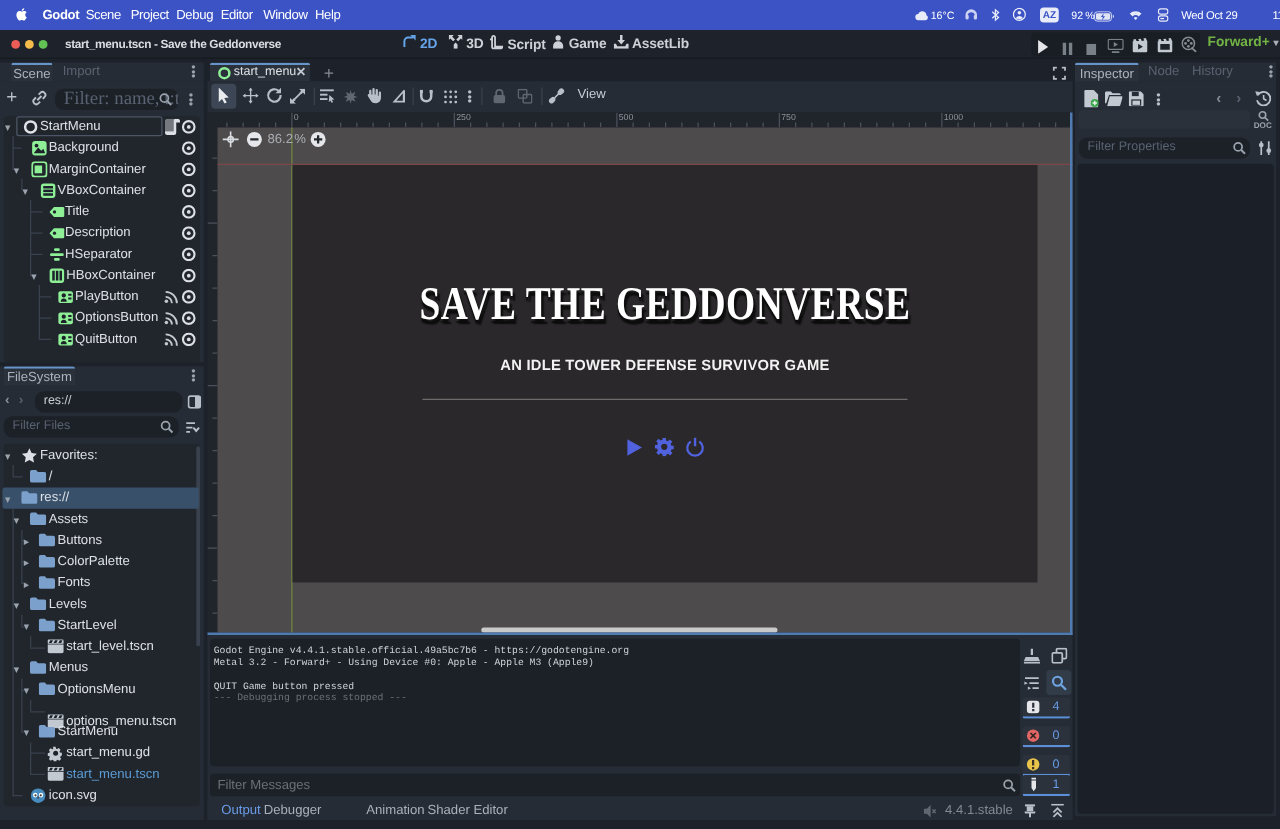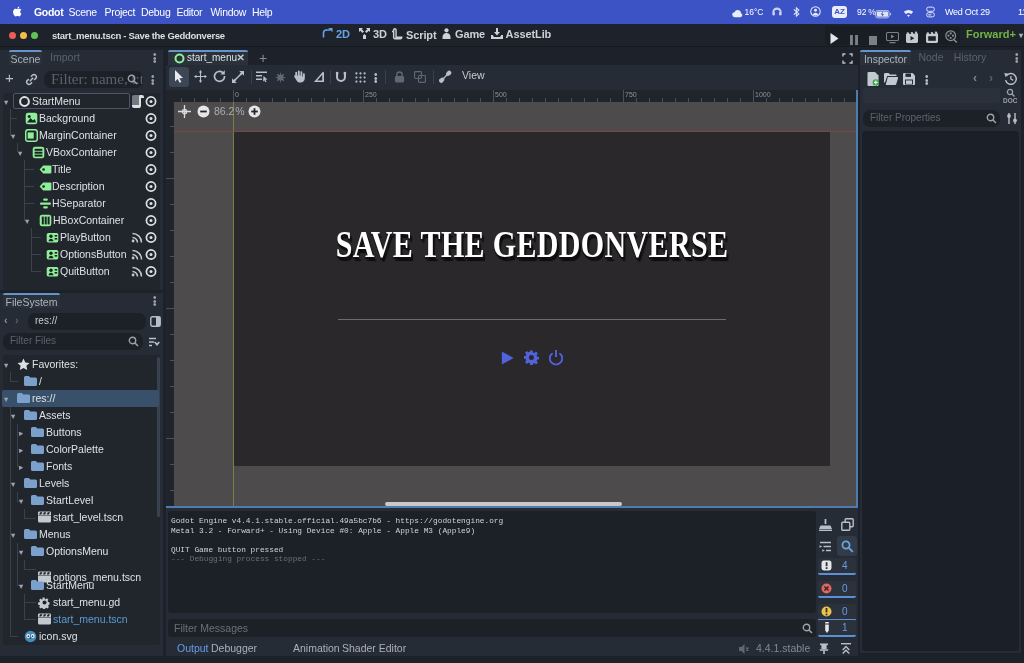--- a/index.html
+++ b/index.html
@@ -712,20 +712,21 @@
             <line x1="691.5" y1="8" x2="691.5" y2="12"></line>
       </g>
     </svg>
   </div>
 
   <div class="abs" style="left:67px;top:55px;width:1px;height:404px;background:#70863f;"></div>
   <div class="abs" style="left:8px;top:84px;width:684px;height:1px;background:#7e4747;"></div>
 
   <div class="abs" id="gamerect" style="left:68px;top:85px;width:596px;height:334px;background:#2a282a;">
     <div class="abs" style="left:0;top:91px;width:596px;height:40px;text-align:center;font-family:'Liberation Serif',serif;font-weight:bold;font-size:30px;letter-spacing:0.35px;color:#fff;transform:scaleY(1.25);transform-origin:top;white-space:nowrap;text-shadow:2px 3px 1px #0d0d0d, 0 2px 1px #0d0d0d;">SAVE THE GEDDONVERSE</div>
+    <div class="abs" style="left:0;top:153px;width:596px;text-align:center;font-size:11.8px;font-weight:bold;letter-spacing:0.2px;color:#f2f2f2;">AN IDLE TOWER DEFENSE SURVIVOR GAME</div>
     <div class="abs" style="left:104px;top:187px;width:388px;height:1px;background:#6f6b6b;"></div>
     <svg class="abs" style="left:266px;top:218px;" width="15" height="16" viewBox="0 0 16 16">
           <path fill="#5062dd" d="M2 1l12.5 7L2 15z"></path>
         </svg>
     <svg class="abs" style="left:290px;top:218px;" width="15" height="15" viewBox="0 0 15 15">
           <path fill="#5062dd" d="M6 0h3v2.2a5.4 5.4 0 0 1 1.7.7L12.4 1.2 14.5 3.3 13 5a5.4 5.4 0 0 1 .7 1.7H16v3h-2.2a5.4 5.4 0 0 1-.7 1.7l1.5 1.6-2.1 2.1-1.6-1.5a5.4 5.4 0 0 1-1.7.7V16H6v-2.2a5.4 5.4 0 0 1-1.7-.7l-1.6 1.5-2.1-2.1 1.5-1.6A5.4 5.4 0 0 1 1.4 9H-.8V6h2.2a5.4 5.4 0 0 1 .7-1.7L.6 2.7 2.7.6 4.3 2.1A5.4 5.4 0 0 1 6 1.4z" transform="translate(0.4,0.4) scale(.93)"></path>
           <circle cx="7.4" cy="7.4" r="2.5" fill="#2a282a"></circle>
         </svg>
     <svg class="abs" style="left:314px;top:218px;" width="16" height="16" viewBox="0 0 16 16">
           <path fill="none" stroke="#5062dd" stroke-width="1.8" d="M4.6 3.2a6.2 6.2 0 1 0 6.8 0"></path>

